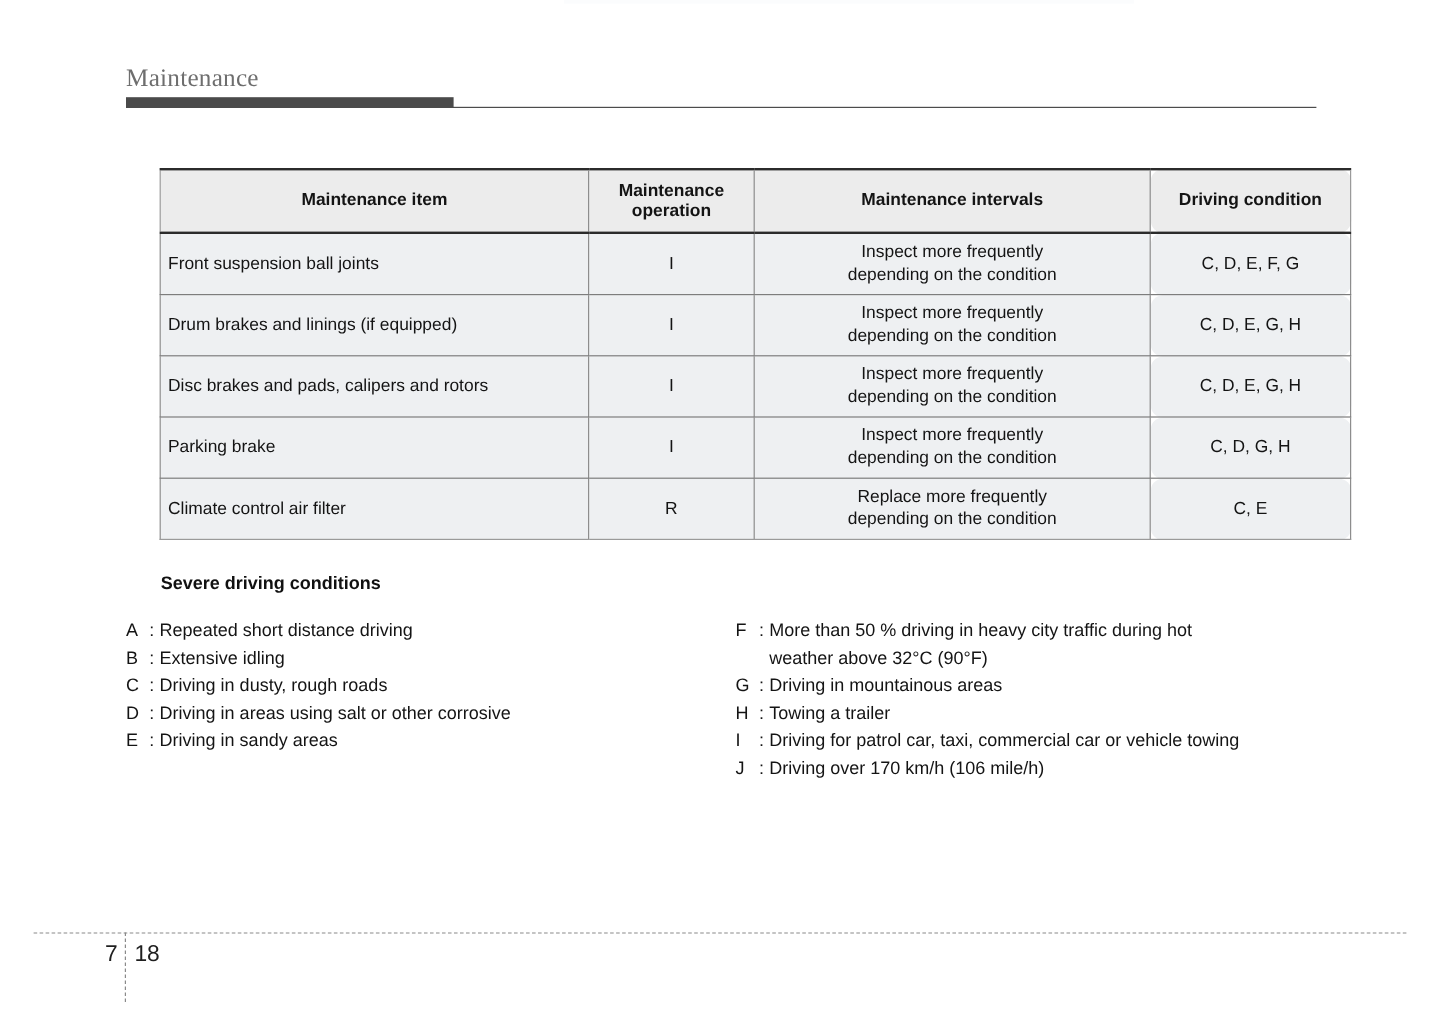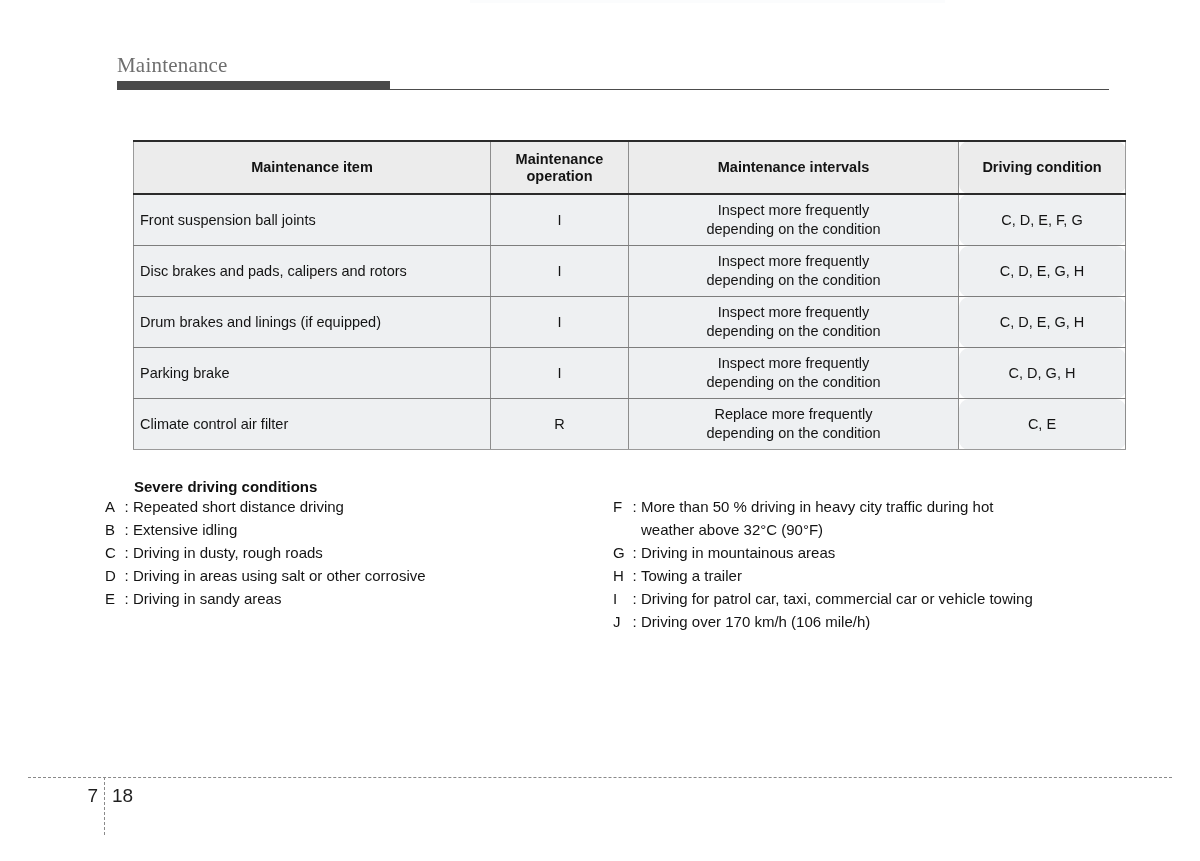--- a/index.html
+++ b/index.html
@@ -25,21 +25,20 @@
     height: 3px;
     background: #fbfcfd;
   }
 
   
   .page-header {
     position: absolute;
     left: 105px;
     top: 52px;
     width: 992px;
-    margin-left: 12px;
   }
   .chapter-title {
     font-family: "Liberation Serif", serif;
     font-size: 21px;
     color: #6e6e6e;
     line-height: 26px;
     letter-spacing: 0.2px;
     white-space: nowrap;
   }
   .header-rule {
@@ -125,21 +124,21 @@
   .severe {
     position: absolute;
     left: 105px;
     top: 478px;
     width: 1000px;
   }
   .severe-title {
     font-size: 15px;
     font-weight: bold;
     color: #111111;
-    margin-bottom: 0;
+    margin-bottom: 19px;
     padding-left: 29px;
   }
   .cond-columns {
     position: relative;
     width: 1000px;
   }
   .cond-col {
     position: absolute;
     top: 0;
   }
@@ -238,30 +237,30 @@
       <tr>
         <td class="item">Front suspension ball joints</td>
         <td class="oper">I</td>
         <td class="interv">
           <span class="interv-line">Inspect more frequently</span>
           <span class="interv-line">depending on the condition</span>
         </td>
         <td class="cond">C, D, E, F, G</td>
       </tr>
       <tr>
+        <td class="item">Drum brakes and linings (if equipped)</td>
+        <td class="oper">I</td>
+        <td class="interv">
+          <span class="interv-line">Inspect more frequently</span>
+          <span class="interv-line">depending on the condition</span>
+        </td>
+        <td class="cond">C, D, E, G, H</td>
+      </tr>
+      <tr>
         <td class="item">Disc brakes and pads, calipers and rotors</td>
-        <td class="oper">I</td>
-        <td class="interv">
-          <span class="interv-line">Inspect more frequently</span>
-          <span class="interv-line">depending on the condition</span>
-        </td>
-        <td class="cond">C, D, E, G, H</td>
-      </tr>
-      <tr>
-        <td class="item">Drum brakes and linings (if equipped)</td>
         <td class="oper">I</td>
         <td class="interv">
           <span class="interv-line">Inspect more frequently</span>
           <span class="interv-line">depending on the condition</span>
         </td>
         <td class="cond">C, D, E, G, H</td>
       </tr>
       <tr>
         <td class="item">Parking brake</td>
         <td class="oper">I</td>

